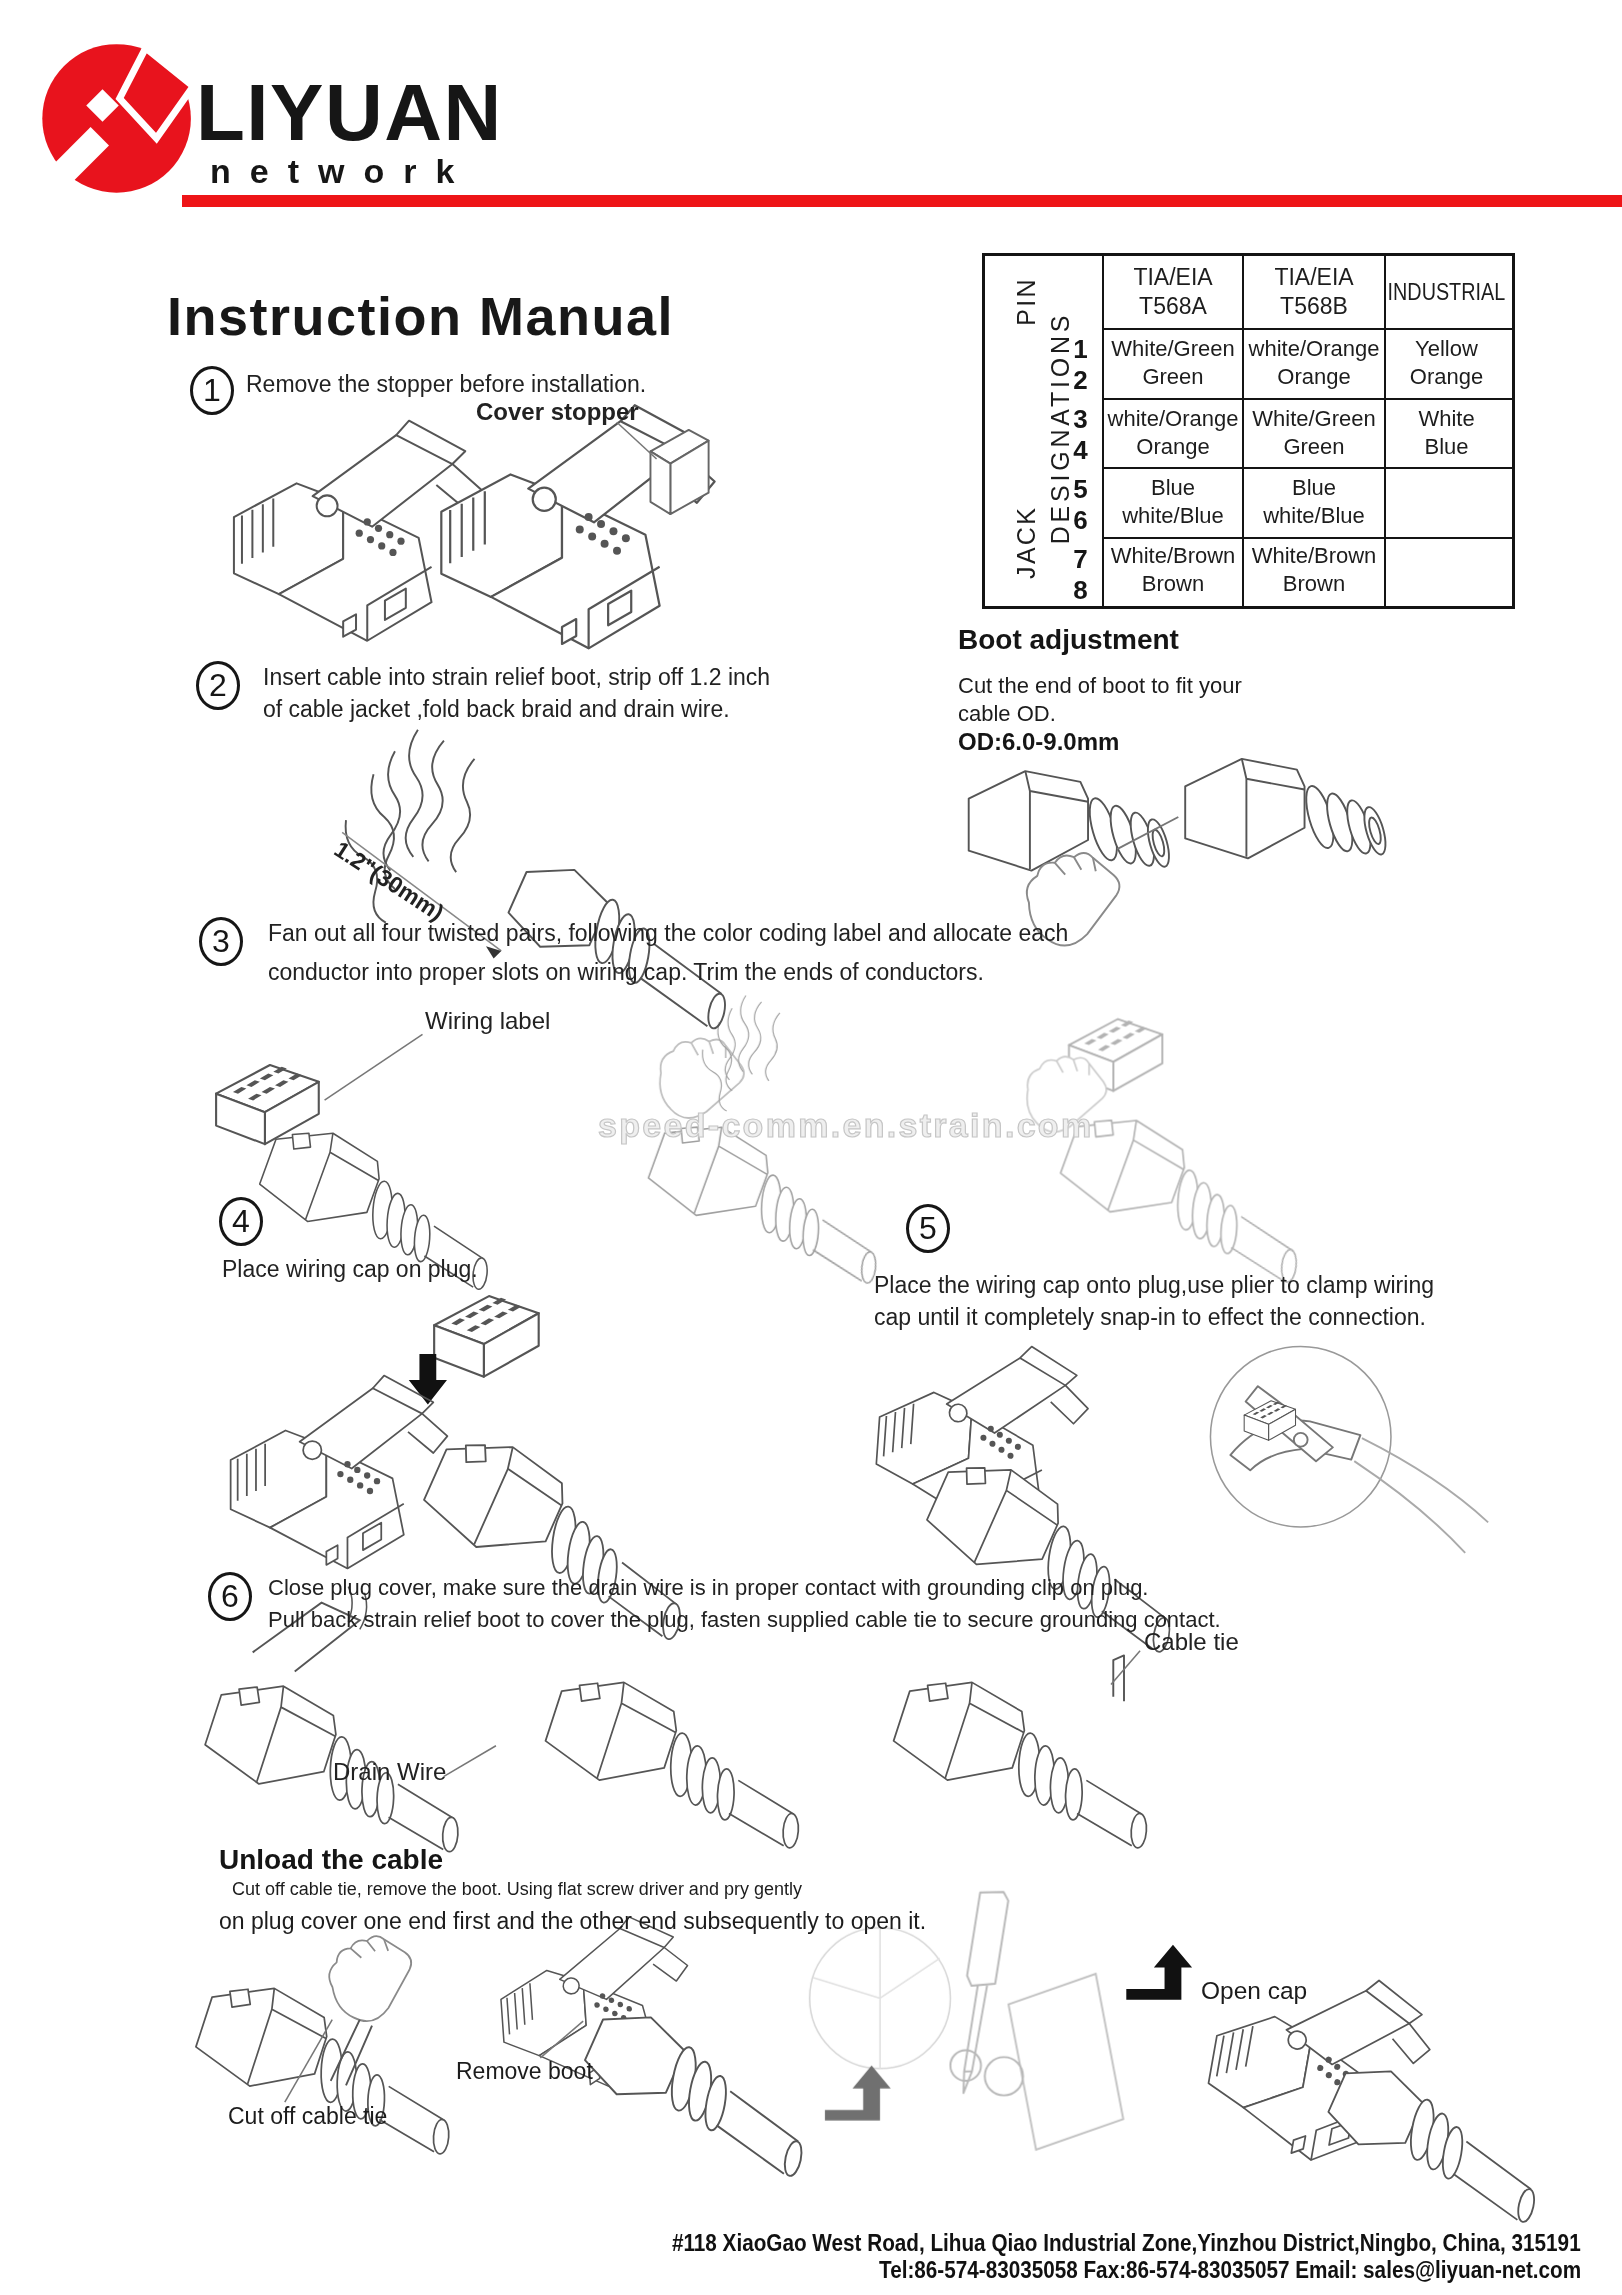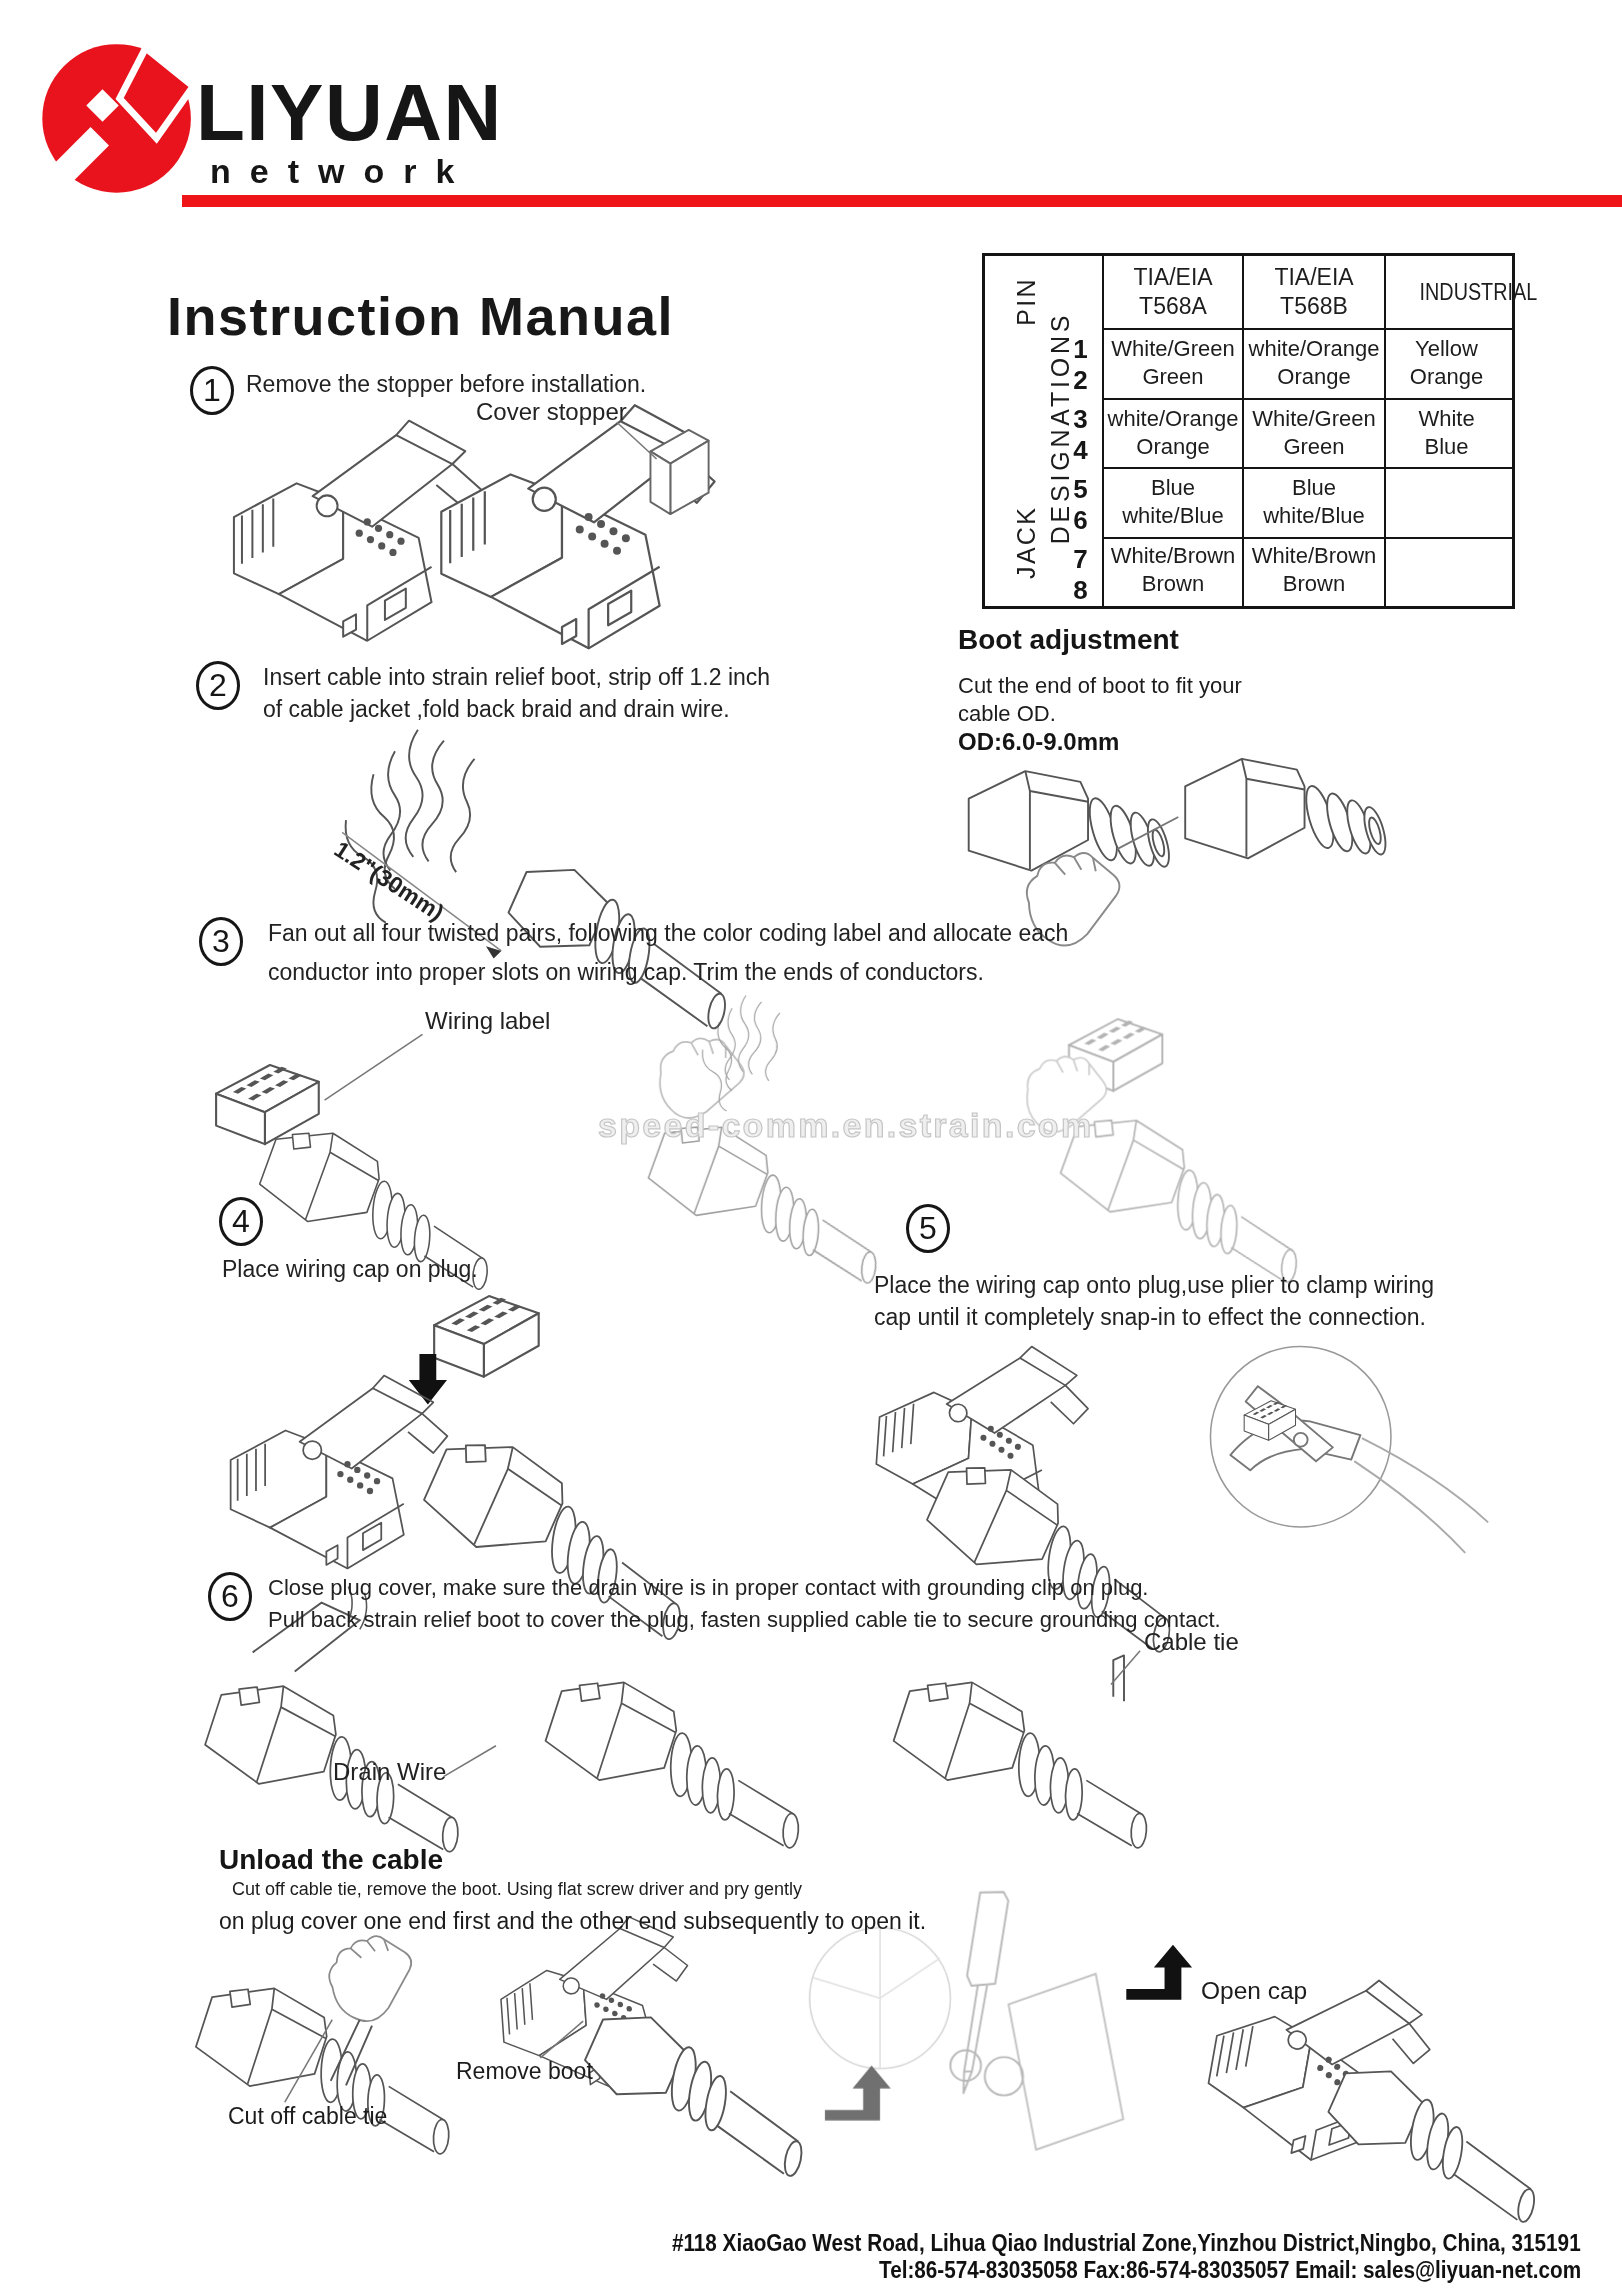--- a/index.html
+++ b/index.html
@@ -332,21 +332,21 @@
     </div>
 
     <div class="pt-cell pt-head" style="left:119px;top:0;width:138px;height:72px;">
       <span>TIA/EIA</span>
       <span>T568A</span>
     </div>
     <div class="pt-cell pt-head" style="left:259px;top:0;width:140px;height:72px;">
       <span>TIA/EIA</span>
       <span>T568B</span>
     </div>
-    <div class="pt-cell pt-head" style="left:402px;top:0;width:119px;height:72px;padding-left:32px;">
+    <div class="pt-cell pt-head" style="left:402px;top:0;width:119px;height:72px;">
       <span class="squeeze">INDUSTRIAL</span>
     </div>
 
     <div class="pt-cell" style="left:119px;top:74px;width:138px;height:65px;">
       <span>White/Green</span>
         <span>Green</span>
       </div>
     <div class="pt-cell" style="left:259px;top:74px;width:140px;height:65px;">
       <span>white/Orange</span>
         <span>Orange</span>
@@ -393,21 +393,21 @@
     <div class="pt-cell" style="left:402px;top:283px;width:119px;height:61px;">
       <span></span>
         <span></span>
       </div>
   </div>
 
   <div class="abs step-circle" style="left:190px;top:366px;">
       <span>1</span>
     </div>
   <div class="abs step-text nw" style="left:246px;top:371px;">Remove the stopper before installation.</div>
-  <div class="abs callout nw" style="left:476px;top:398px;">Cover stopper</div>
+  <div class="abs callout nw" style="left:476px;top:398px;font-weight:bold;">Cover stopper</div>
 
   <div class="abs step-circle" style="left:196px;top:661px;">
       <span>2</span>
     </div>
   <div class="abs step-text nw" style="left:263px;top:664px;">Insert cable into strain relief boot, strip off 1.2 inch</div>
   <div class="abs step-text nw" style="left:263px;top:696px;">of cable jacket ,fold back braid and drain wire.</div>
   <div class="abs dim-label nw" style="left:344px;top:836px;">1.2"(30mm)</div>
 
   <div class="abs">
     <div class="abs h-bold nw" style="left:958px;top:624px;font-size:28px;">Boot adjustment</div>

